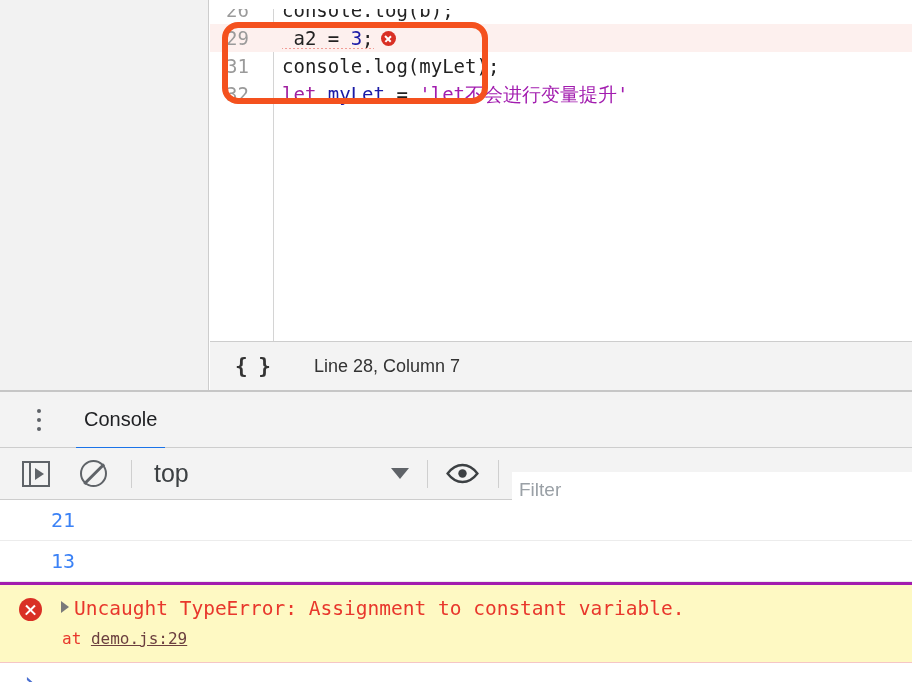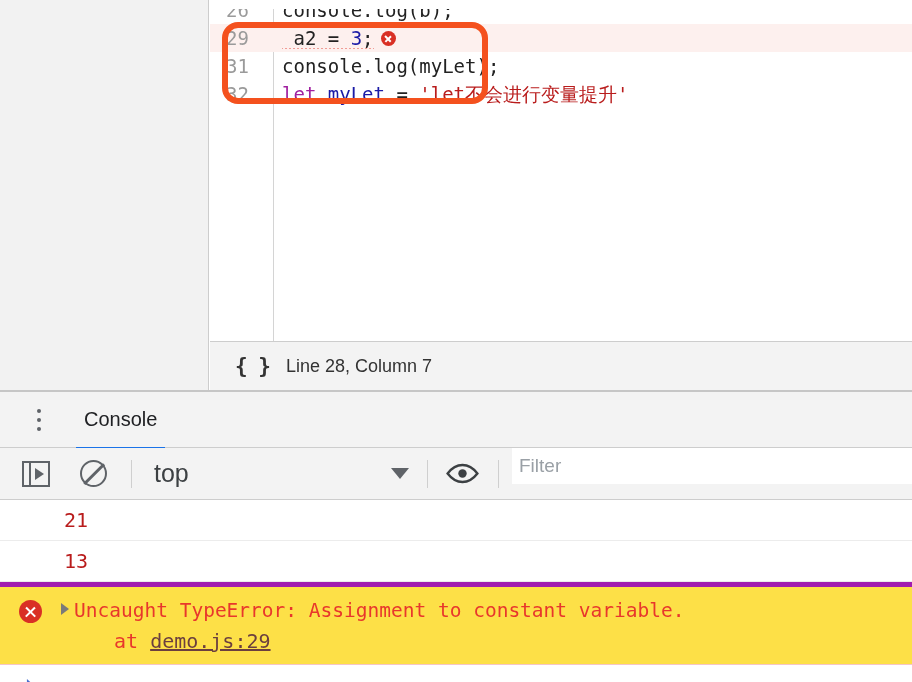--- a/index.html
+++ b/index.html
@@ -87,21 +87,21 @@
     height: 341px;
     background: #d4d4d4;
   }
   .code-text {
     position: absolute;
     left: 72px; top: 0;
     color: #222222;
   }
   .tok-key { color: #a020a0; }
   .tok-num { color: #1a1aa6; }
-  .tok-str { color: #b91c1c; }
+  .tok-str { color: #a21caf; }
   .tok-plain { color: #222222; }
 
   .squiggle {
     position: absolute;
     left: 0;
     bottom: 1px;
     width: 100%;
     height: 5px;
     background-image:
       radial-gradient(circle at 2px 4px, transparent 1.6px, #e03a2f 1.8px, transparent 2.4px),
@@ -155,21 +155,21 @@
   }
   .pretty-print {
     margin-left: 25px;
     font-family: "DejaVu Sans Mono", "Liberation Mono", monospace;
     font-size: 21px;
     font-weight: bold;
     color: #333333;
     letter-spacing: -1px;
   }
   .cursor-pos {
-    margin-left: 16px;
+    margin-left: 44px;
     font-size: 18px;
     color: #333333;
   }
 
   
   .drawer {
     position: absolute;
     left: 0; top: 390px;
     width: 912px;
     height: 292px;
@@ -304,21 +304,21 @@
   }
   .tb-sep3 {
     position: absolute;
     left: 498px;
     width: 1px; height: 28px;
     background: #cfcfcf;
   }
   .filter-box {
     position: absolute;
     left: 512px;
-    top: 0;
+    top: 24px;
     width: 400px;
     height: 36px;
     background: #ffffff;
     display: flex;
     align-items: center;
   }
   .filter-text {
     font-size: 19px;
     color: #9aa0a6;
     padding-left: 7px;
@@ -333,27 +333,27 @@
     position: relative;
     min-height: 41px;
     border-bottom: 1px solid #ececec;
     box-sizing: border-box;
     display: flex;
     align-items: center;
   }
   .msg-value {
     font-family: "DejaVu Sans Mono", "Liberation Mono", monospace;
     font-size: 20px;
-    color: #b91c1c;
-    padding-left: 64px;
+    color: #3b82f6;
+    padding-left: 51px;
   }
   .msg-error {
     position: relative;
-    background: #fde047;
-    border-top: 5px solid #a21caf;
+    background: #fef9c3;
+    border-top: 3px solid #a21caf;
     border-bottom: 1px solid #f5c6c6;
     min-height: 75px;
     box-sizing: border-box;
     padding: 9px 0 8px 0;
   }
   .err-icon {
     position: absolute;
     left: 19px; top: 13px;
     width: 23px; height: 23px;
     border-radius: 50%;
@@ -380,23 +380,23 @@
   .err-text {
     font-family: "DejaVu Sans Mono", "Liberation Mono", monospace;
     font-size: 19.5px;
     color: #e8372c;
     padding-left: 74px;
     line-height: 30px;
     white-space: pre;
   }
   .err-stack {
     font-family: "DejaVu Sans Mono", "Liberation Mono", monospace;
-    font-size: 20px;
+    font-size: 16px;
     color: #e8372c;
-    padding-left: 114px;
+    padding-left: 62px;
     line-height: 30px;
     white-space: pre;
   }
   .err-link {
     color: #6b3f3f;
     text-decoration: underline;
     cursor: pointer;
   }
   .prompt-row {
     position: relative;

